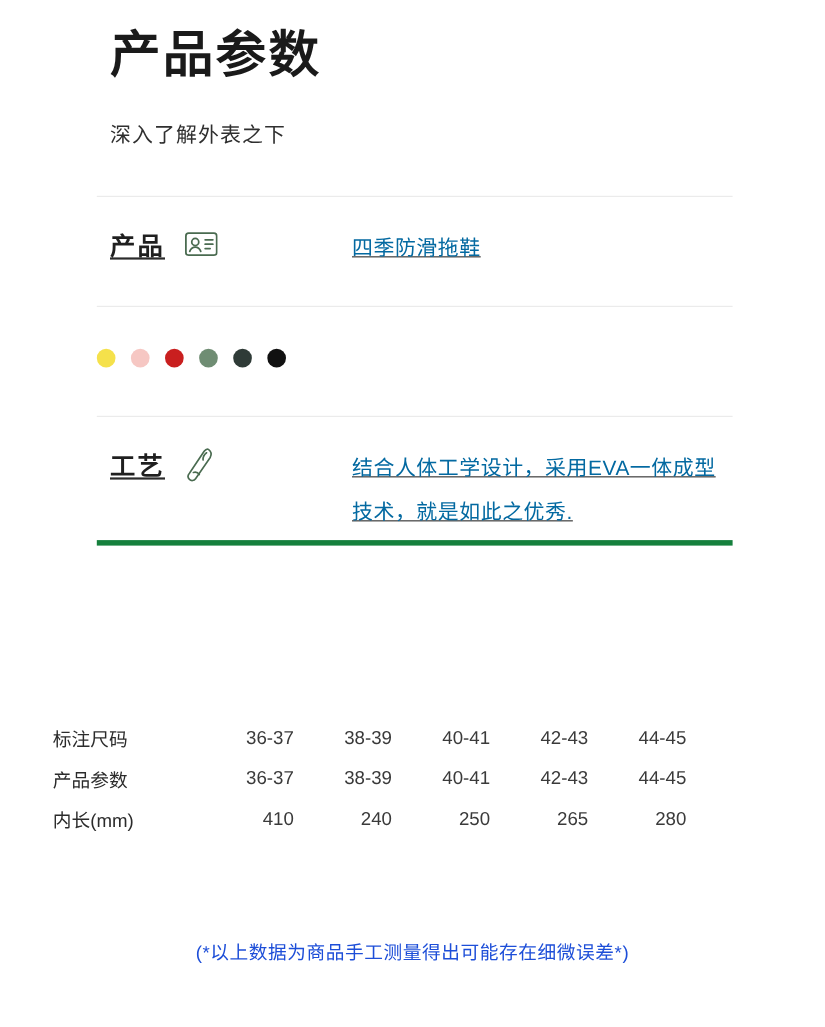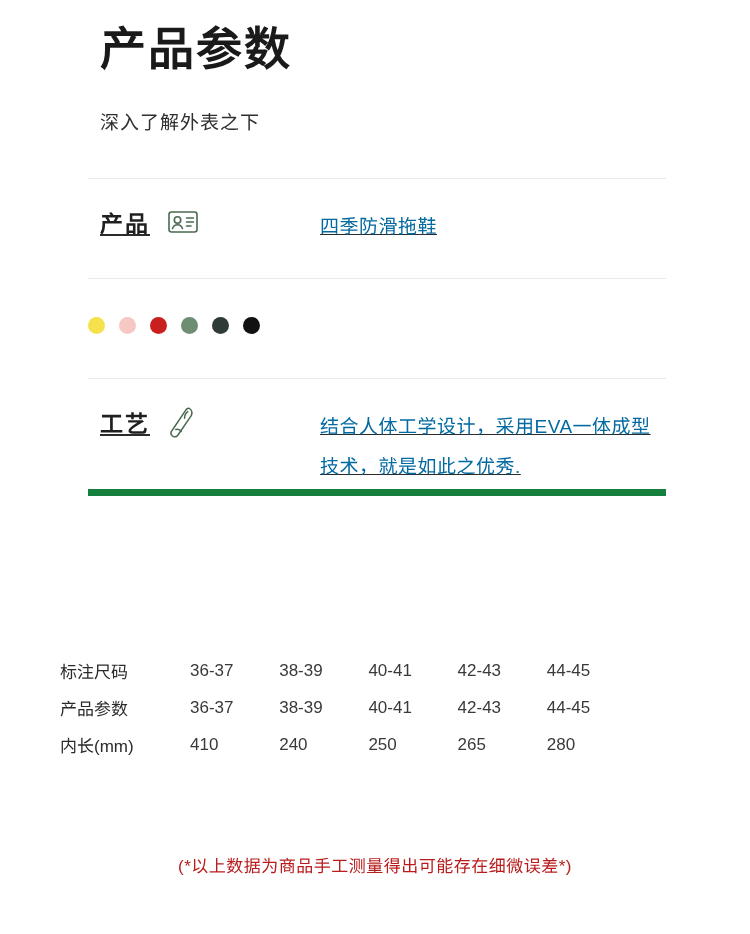--- a/index.html
+++ b/index.html
@@ -54,21 +54,21 @@
   .spec-row {
     display: flex;
     align-items: flex-start;
     border-top: 1px solid #e9e9e9;
     min-height: 100px;
     padding-top: 26px;
     box-sizing: border-box;
     text-decoration: underline;
   }
   .spec-row.last {
-    border-bottom: 7px solid #15803d;
+    border-bottom: 5px solid #15803d;
     min-height: 118px;
   }
   .spec-label-wrap {
     width: 232px;
     display: flex;
     align-items: center;
     padding-left: 12px;
     box-sizing: border-box;
   }
   .spec-label {
@@ -104,47 +104,47 @@
   .swatch {
     width: 17px;
     height: 17px;
     border-radius: 50%;
     display: inline-block;
   }
 
   
   .size-table {
     position: absolute;
-    left: 56px;
+    left: 44px;
     top: 652px;
     width: 580px;
     border-collapse: collapse;
   }
   .size-table td {
     font-size: 17px;
     color: #3a3a3a;
     padding: 6px 0;
-    text-align: left;
+    text-align: right;
     white-space: nowrap;
   }
   .size-table td.rowhead {
     text-align: left;
     width: 130px;
     padding-left: 4px;
     color: #2b2b2b;
   }
 
   .footnote {
     position: absolute;
     left: 0;
     right: 0;
     top: 852px;
     text-align: center;
     font-size: 17px;
-    color: #b91c1c;
+    color: #1d4ed8;
     letter-spacing: 0.5px;
   }
 
   .icon-svg { display: block; }
 </style>
 </head>
 <body>
 
 <div class="page">
 

